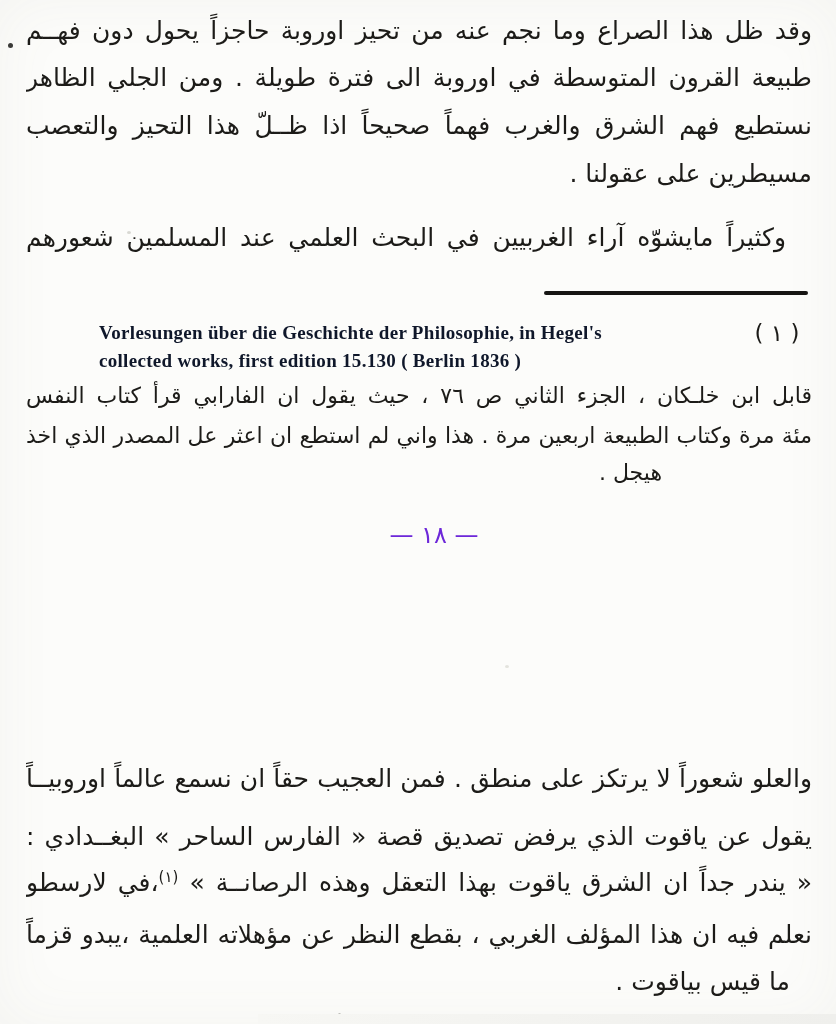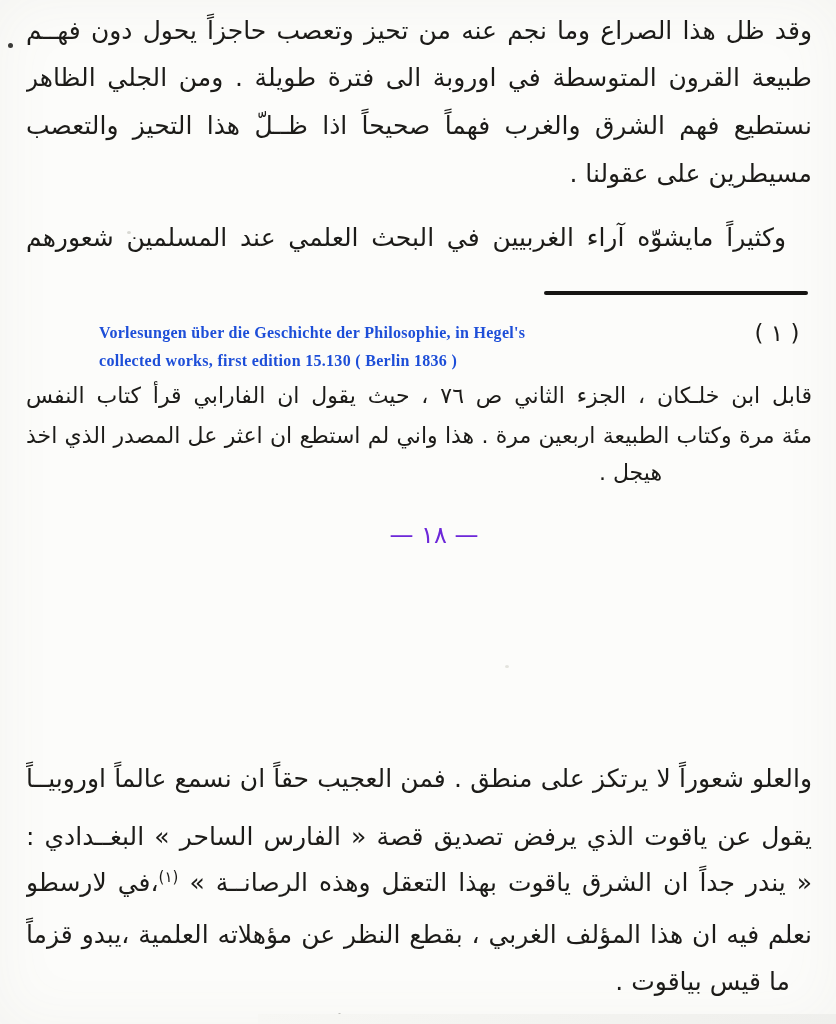--- a/index.html
+++ b/index.html
@@ -37,23 +37,23 @@
     background:#161513;border-radius:2px;
   }
   .fn-marker{
     position:absolute;left:742px;top:320px;width:70px;
     direction:rtl;font-size:23px;text-align:center;
   }
   .latin{
     position:absolute;
     font-family:"Liberation Serif","DejaVu Serif",serif;
     font-weight:bold;
-    font-size:16px;
+    font-size:19px;
     line-height:28px;
-    color:#1d4ed8;
+    color:#0f172a;
     letter-spacing:0.3px;
     white-space:nowrap;
   }
   .latin-1{left:99px;top:319px;}
   .latin-2{left:83px;top:347px;margin-left:16px;}
 
   .pagenum{
     position:absolute;left:16px;top:521px;width:100%;
     text-align:center;
     direction:rtl;
@@ -76,21 +76,21 @@
     vertical-align:super;
     line-height:0;
   }
 </style>
 </head>
 <body>
 
 <div class="page">
 
   <div class="para">
-    <div class="ln" style="top:12px">وقد ظل هذا الصراع وما نجم عنه من تحيز وتعصب حاجزاً يحول دون فهــم</div>
+    <div class="ln" style="top:12px">وقد ظل هذا الصراع وما نجم عنه من تحيز اوروبة حاجزاً يحول دون فهــم</div>
     <div class="ln" style="top:59px">طبيعة القرون المتوسطة في اوروبة الى فترة طويلة . ومن الجلي الظاهر اننــا لا</div>
     <div class="ln" style="top:107px">نستطيع فهم الشرق والغرب فهماً صحيحاً اذا ظــلّ هذا التحيز والتعصب</div>
     <div class="ln endline" style="top:155px">مسيطرين على عقولنا .</div>
   </div>
 
   <div class="para">
     <div class="ln indent-right" style="top:219px">وكثيراً مايشوّه آراء الغربيين في البحث العلمي عند المسلمين شعورهم بالتفوق</div>
   </div>
 
   <div class="fn-rule"></div>

